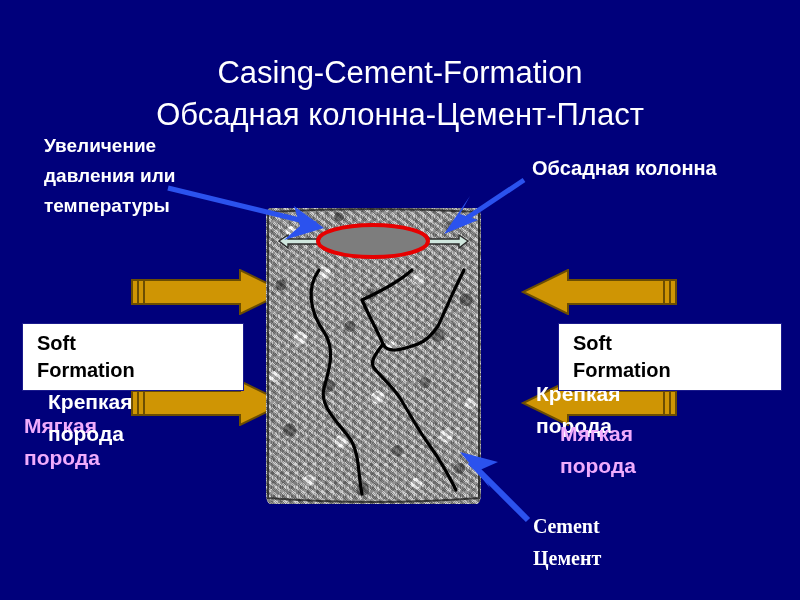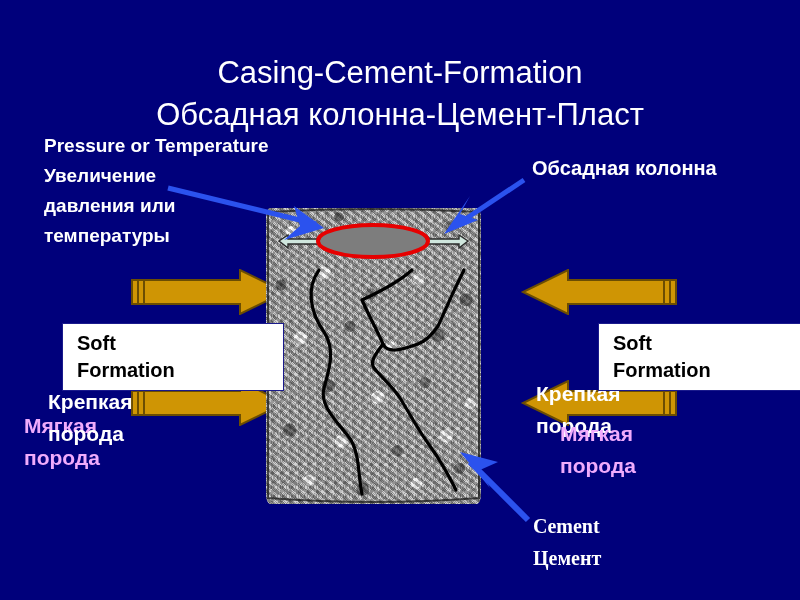--- a/index.html
+++ b/index.html
@@ -92,21 +92,20 @@
     position: absolute;
     background: #ffffff;
     border: 1px solid #1a1a8c;
     color: #000000;
     font-size: 20px;
     line-height: 27px;
     font-weight: bold;
     padding: 6px 10px 8px 14px;
     box-sizing: border-box;
     white-space: nowrap;
-    margin-left: 40px;
   }
   .callout span { display: block; }
   #callout-left  { left: 22px;  top: 323px; width: 222px; height: 68px; }
   #callout-right { left: 558px; top: 323px; width: 224px; height: 68px; }
 
   
   .gold-arrow {
     position: absolute;
     height: 46px;
   }
@@ -266,21 +265,20 @@
       <polygon points="444,234 478,220 460,214 470,196" fill="#2b52ee"></polygon>
     </g>
 
     <g>
       <path d="M528,520 L470,462" stroke="#2b52ee" stroke-width="6" fill="none"></path>
       <polygon points="460,452 498,462 480,470 490,488" fill="#2b52ee"></polygon>
     </g>
   </svg>
 
   <div class="navy-label" id="pressure-label">
-    <span>Pressure or Temperature</span>
     <span>Увеличение</span>
     <span>давления или</span>
     <span>температуры</span>
   </div>
 
   <div class="navy-label" id="casing-label">
     <span>Обсадная колонна</span>
   </div>
 
   <div class="navy-label" id="cement-label">

